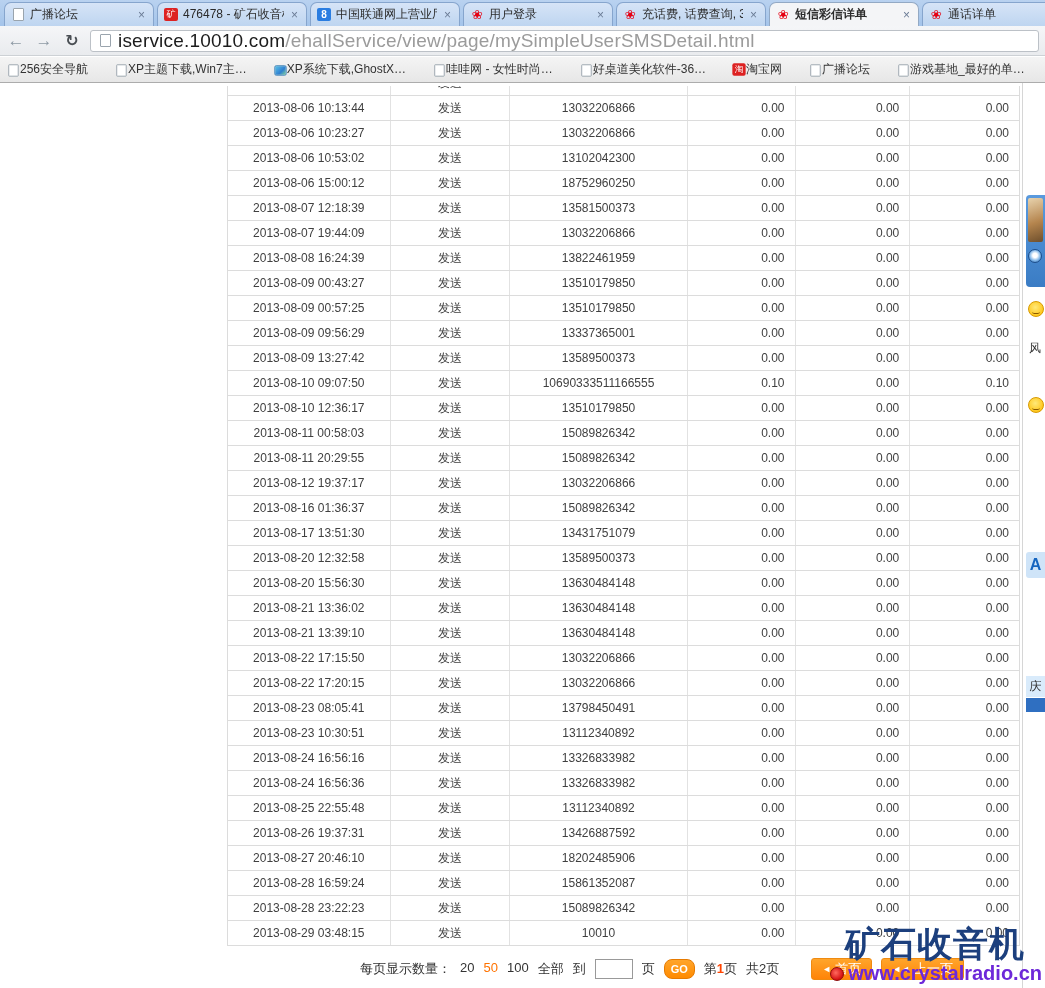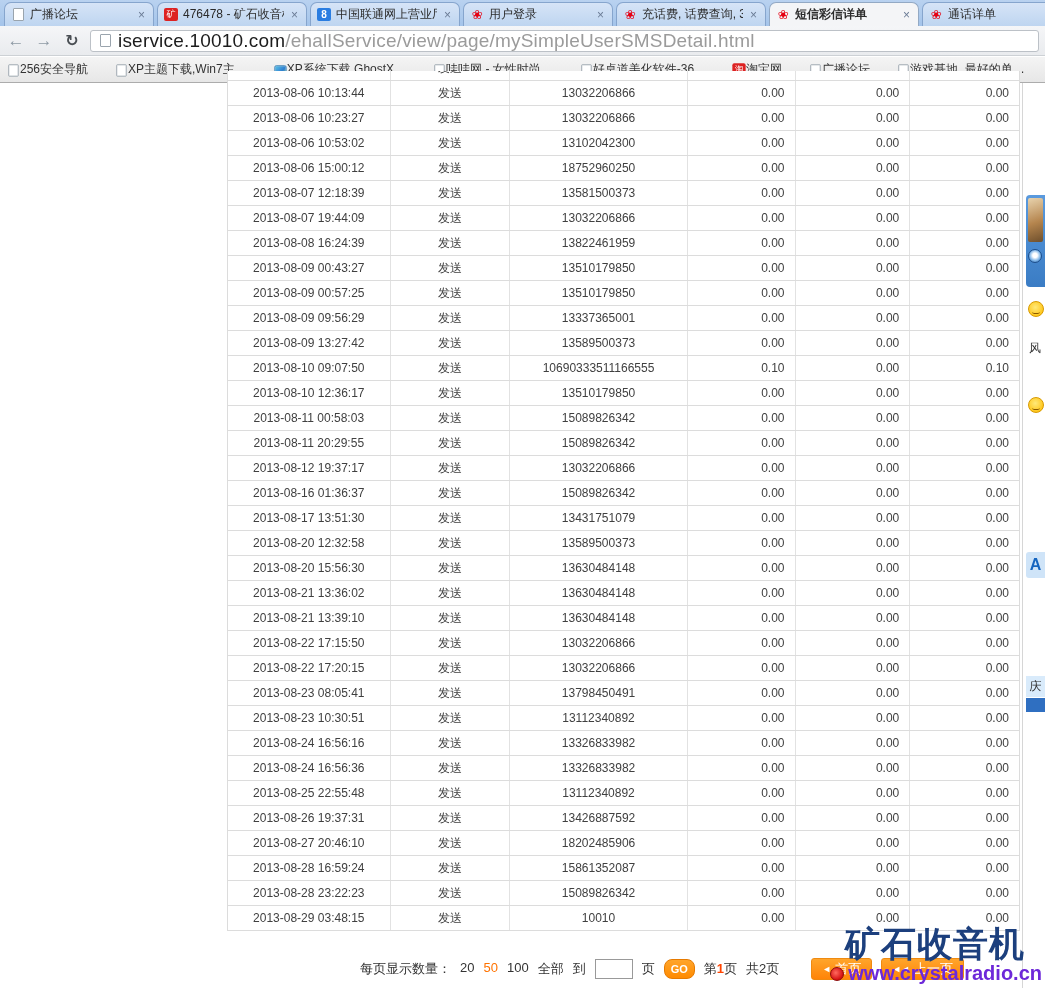--- a/index.html
+++ b/index.html
@@ -57,21 +57,21 @@
     background:linear-gradient(#f4f4f4,#e7e7e7);
     border-bottom:1px solid #acacac;
     display:flex; align-items:center; padding:0 6px; gap:26px;
     overflow:hidden; white-space:nowrap;
   }
   .bm { display:inline-flex; align-items:center; gap:0; font-size:12px; color:#333; flex:0 0 auto; }
   .bm .ticon { transform:scale(.95); }
 
   
   .smstable {
-    position:absolute; left:227px; top:71px; width:793px;
+    position:absolute; left:227px; top:86px; width:793px;
     border-left:1px solid #dcdcdc; border-right:1px solid #dcdcdc;
     background:#a16207;
   }
   .partial { height:10px; overflow:hidden; }
   .partial .trow { margin-top:-15px; }
   .trow { display:flex; height:25px; border-bottom:1px solid #dcdcdc; background:#fff; }
   .tcell { line-height:24px; font-size:12px; color:#404040; border-right:1px solid #e2e2e2; overflow:hidden; white-space:nowrap; }
   .tcell:last-child { border-right:none; }
   .c0 { width:163px; text-align:center; }
   .c1 { width:120px; text-align:center; }

